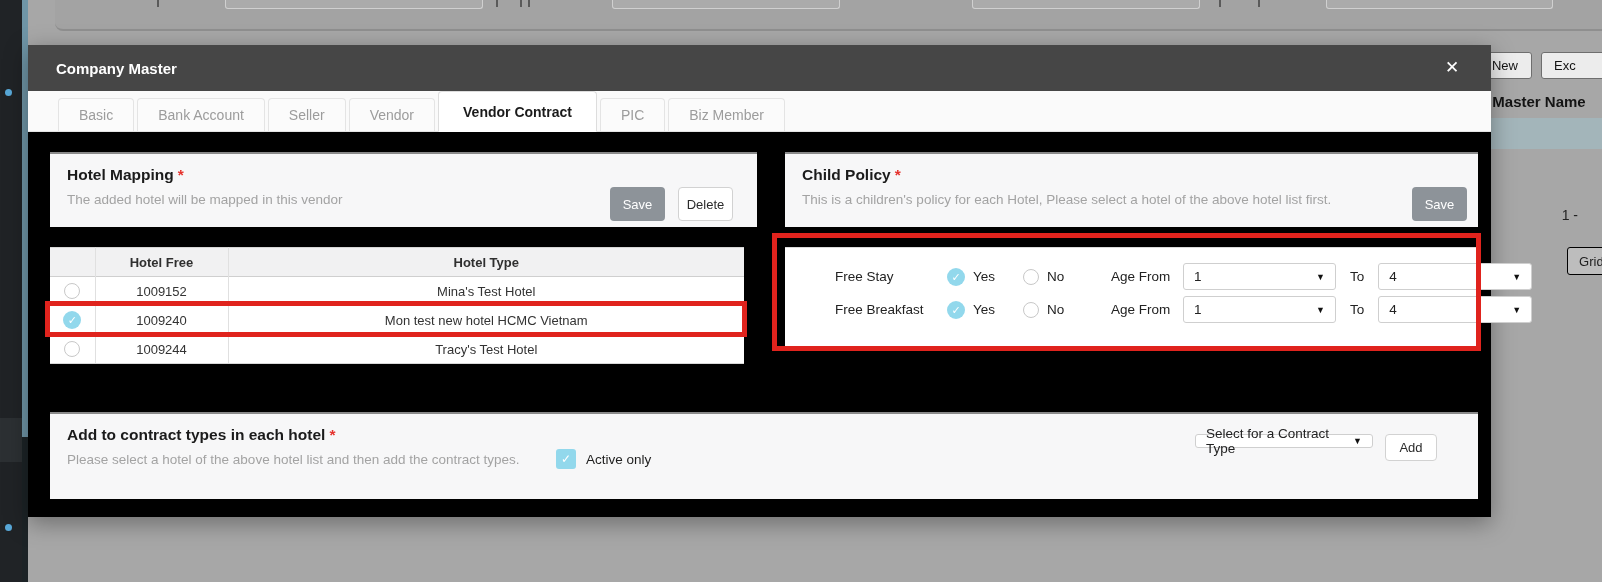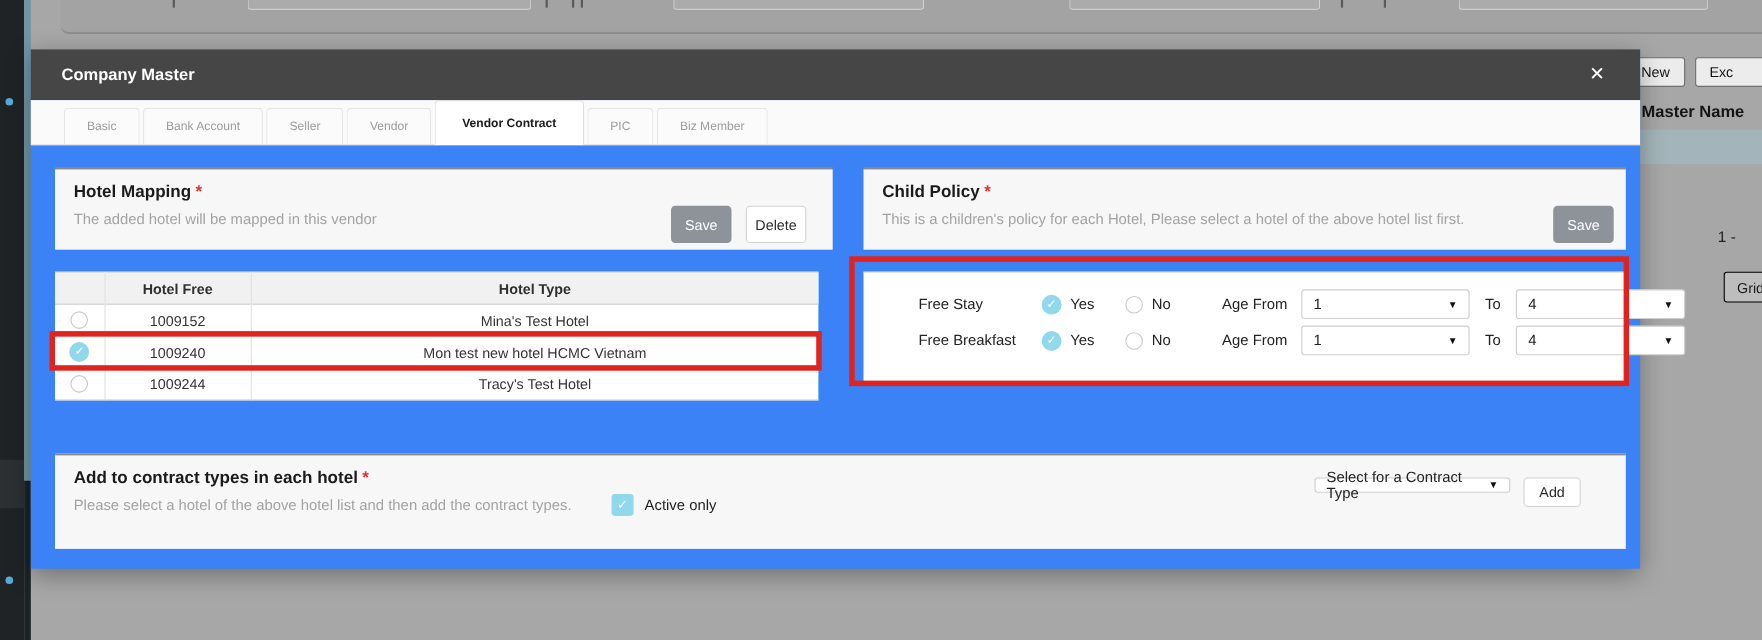--- a/index.html
+++ b/index.html
@@ -33,32 +33,32 @@
   .bd-new { left:1478px; width:54px; }
   .bd-exc { left:1541px; width:70px; justify-content:flex-start; padding-left:12px; }
   .bd-master { position:absolute; left:1479px; top:93px; font-size:15px; color:#141414; font-weight:bold; white-space:nowrap; }
   .bd-band { position:absolute; left:1478px; top:118px; width:124px; height:31px; background:#a3b5ba; }
   .bd-count { position:absolute; left:1532px; top:207px; width:46px; text-align:right; font-size:14px; color:#222; }
   .bd-gridsave { position:absolute; left:1567px; top:247px; width:82px; height:28px; background:#bdbdbd;
                  border:1px solid #000000; border-radius:3px; display:flex; align-items:center;
                  justify-content:center; font-size:13px; color:#1e1e1e; }
 
   
-  .modal { position:absolute; left:28px; top:45px; width:1463px; height:472px; background:#3b82f6;
+  .modal { position:absolute; left:28px; top:45px; width:1463px; height:472px; background:#000000;
            box-shadow:0 6px 22px rgba(0,0,0,.35); }
   .modal-header { height:46px; background:#464646; display:flex; align-items:center; padding-left:28px; }
   .modal-title { color:#fff; font-weight:bold; font-size:15px; }
   .modal-close { position:absolute; right:28px; top:12px; width:22px; height:22px; color:#fff;
                  font-size:17px; line-height:22px; text-align:center; cursor:pointer; }
 
   .tabbar { position:absolute; left:0; top:46px; right:0; height:41px; background:#fafafa;
             border-bottom:1px solid #e4e4e4; display:flex; align-items:flex-end; padding-left:30px; }
   .tab { height:33px; background:#fbfbfb; border:1px solid #e4e4e4; border-bottom:none;
          border-radius:4px 4px 0 0; margin-right:3px; display:flex; align-items:center;
-         padding:0 20px; font-size:11px; color:#9c9c9c; cursor:pointer; }
+         padding:0 20px; font-size:14px; color:#9c9c9c; cursor:pointer; }
   .tab.active { height:41px; background:#fff; border:1px solid #ddd; border-bottom:1px solid #fff;
                 margin-bottom:-1px; font-weight:bold; color:#1b1b1b; padding:0 24px; z-index:2; }
 
   .section { position:absolute; border-top:2px solid #8a8a8a; }
   .sec-left  { left:22px;  top:107px; width:707px; }
   .sec-right { left:757px; top:107px; width:693px; }
   .sec-bottom{ left:22px;  top:367px; width:1428px; height:87px; background:#f7f7f8; }
 
   .sec-head { background:#f7f7f8; height:73px; position:relative; }
   .sec-title { position:absolute; left:17px; top:12px; font-size:15.5px; font-weight:bold; color:#1b1b1b; }

